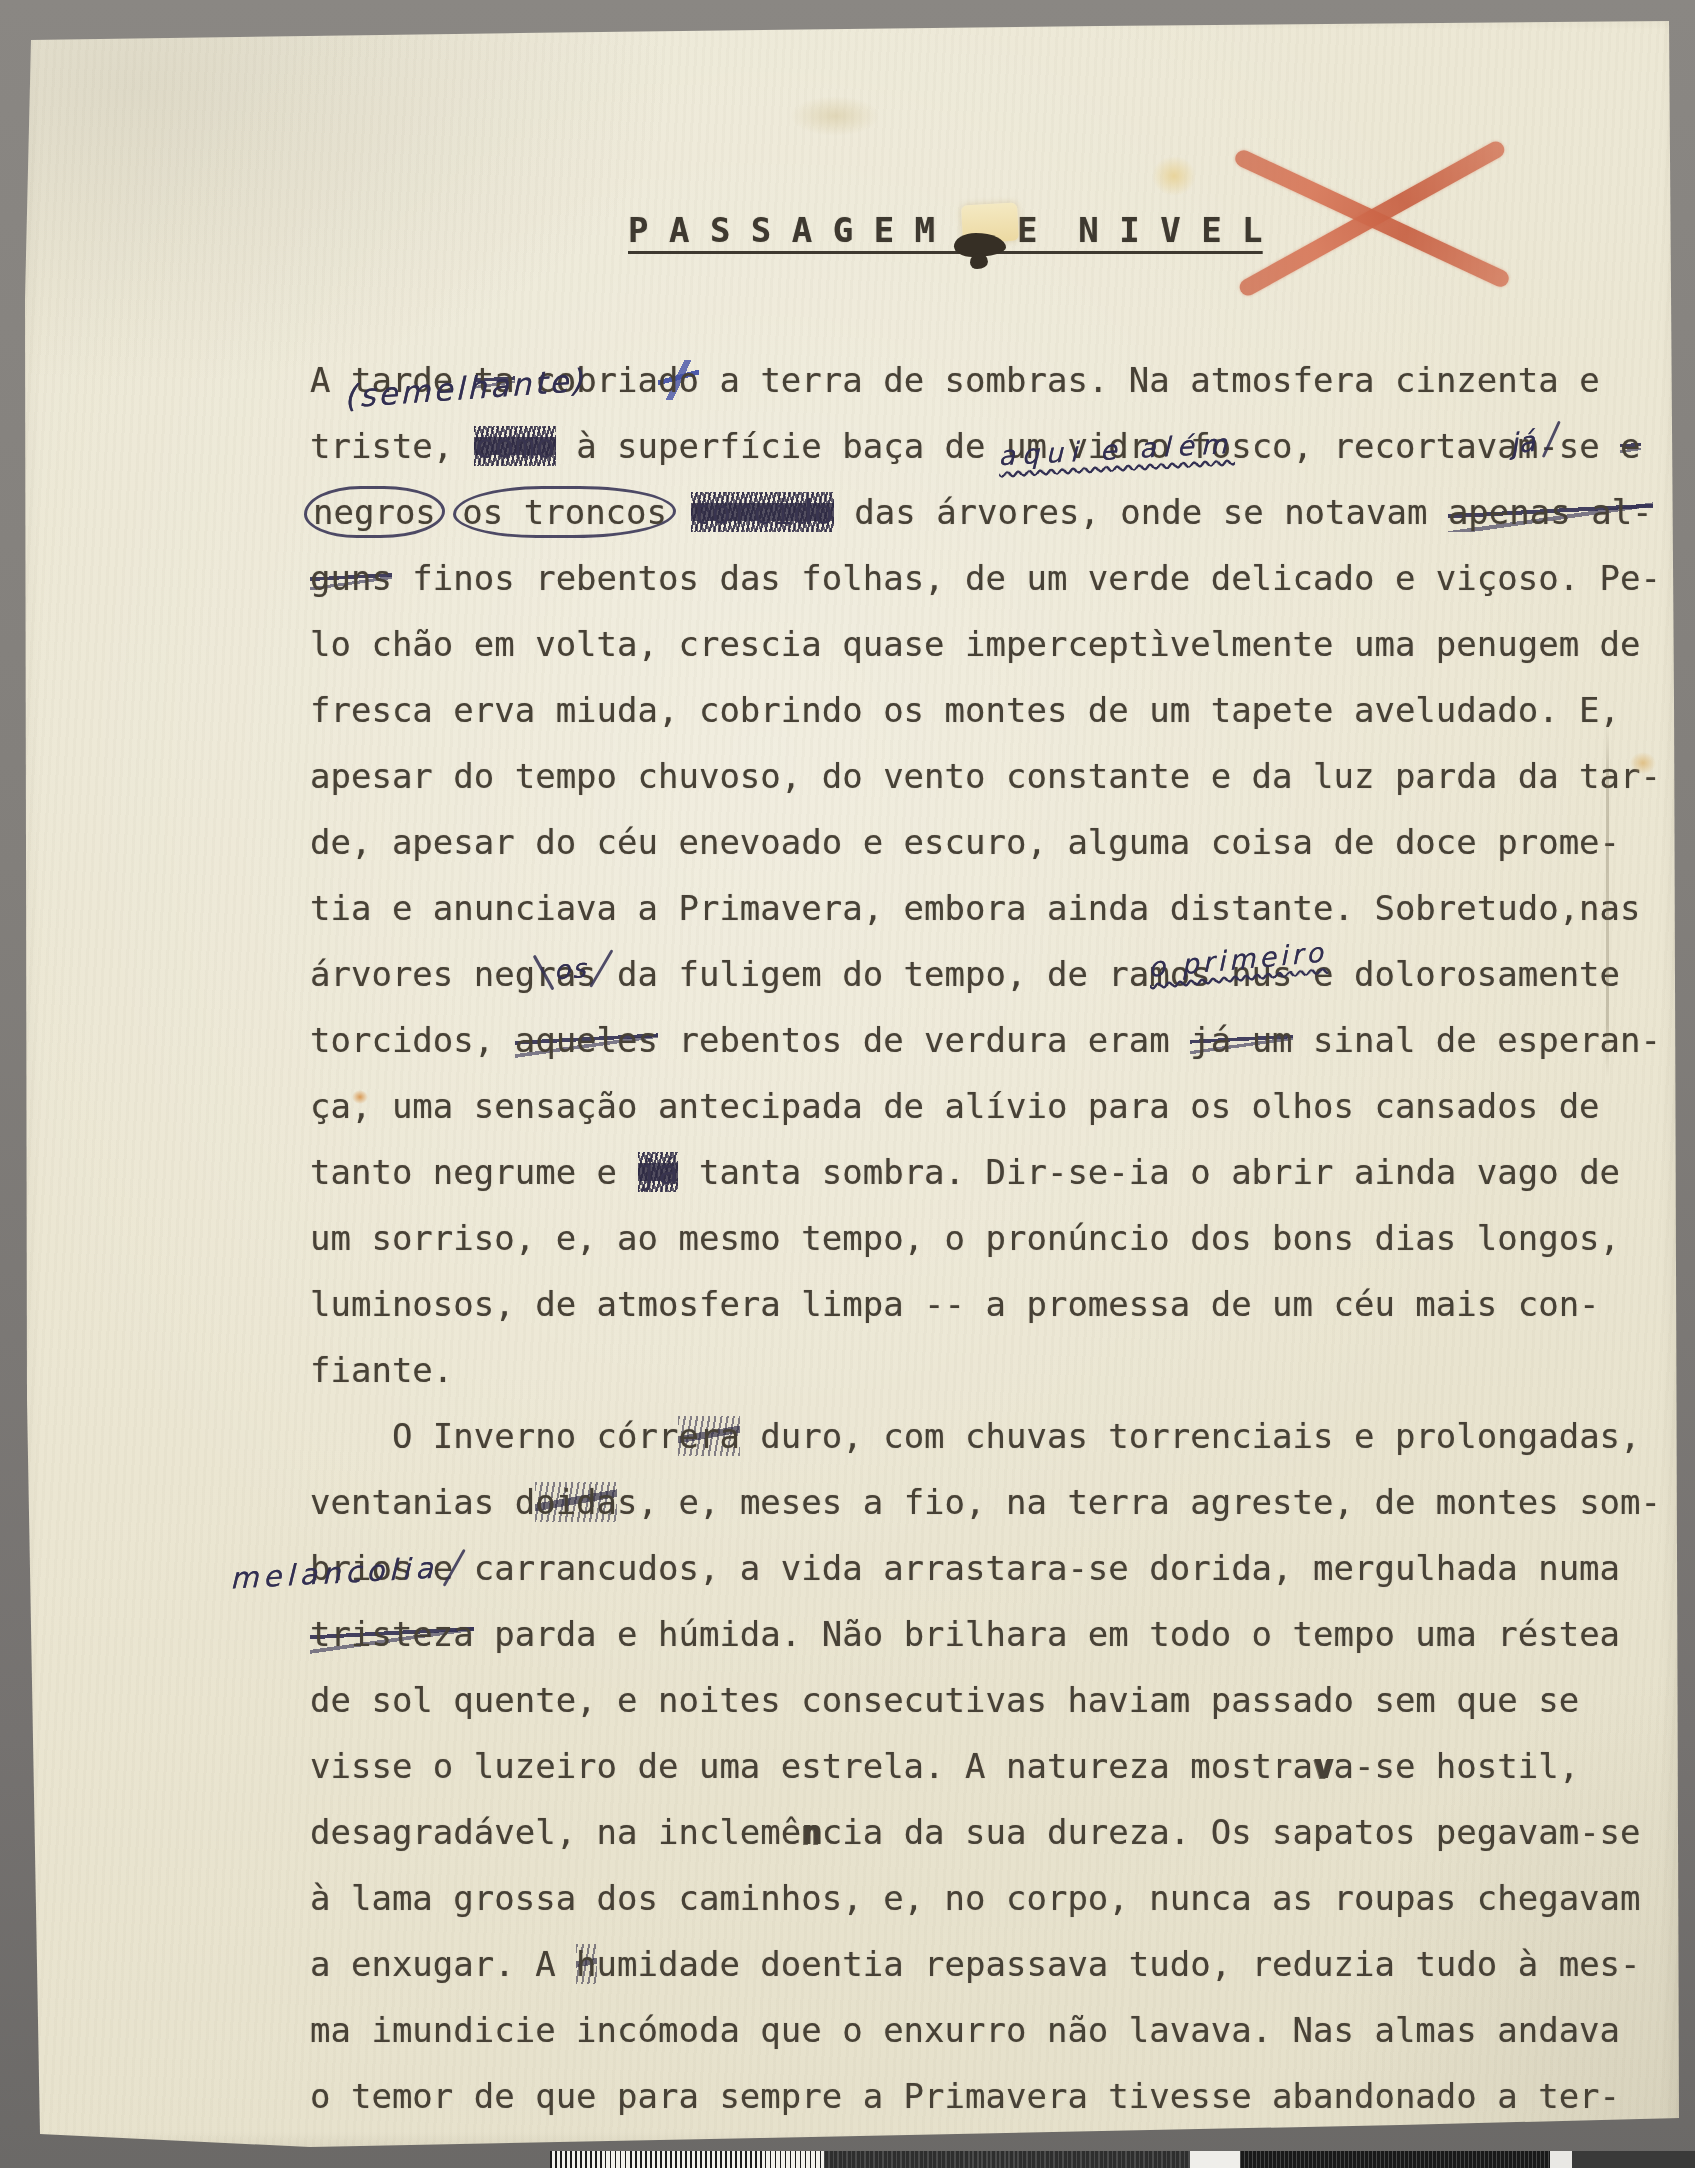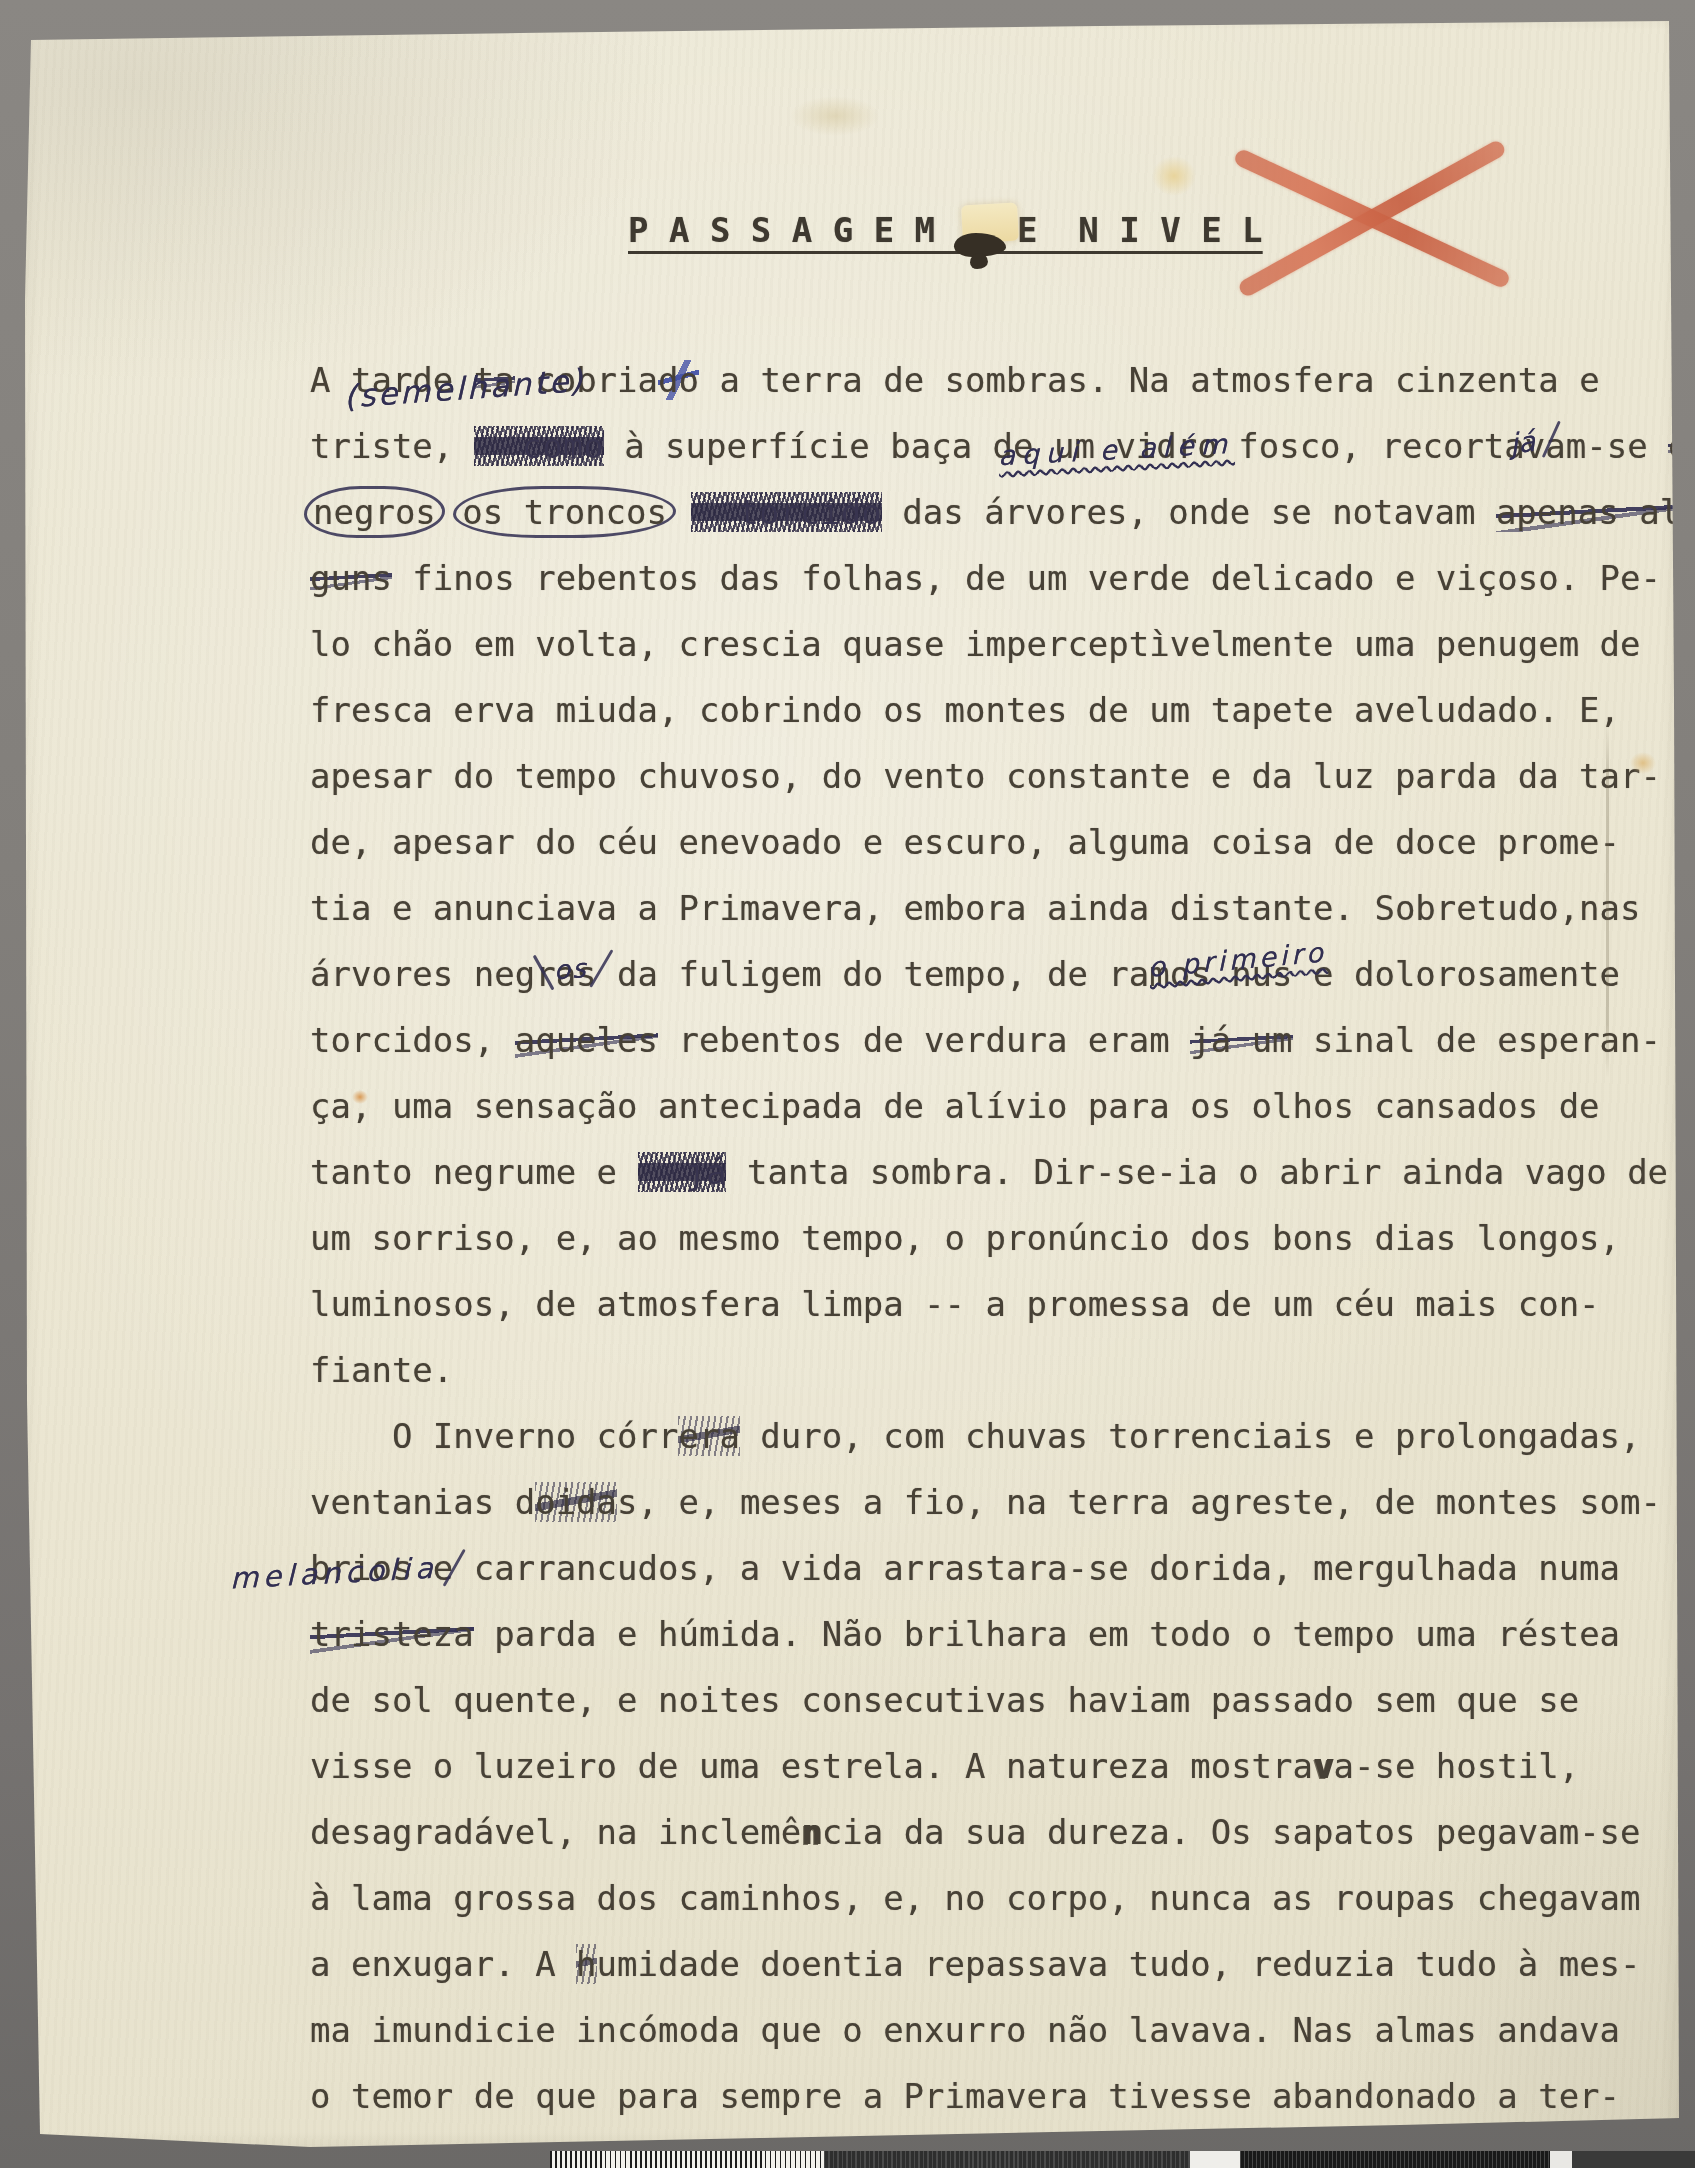--- a/index.html
+++ b/index.html
@@ -57,21 +57,20 @@
       linear-gradient(165deg, rgba(0,0,0,0) 40%, rgba(69,83,168,.95) 40%, rgba(69,83,168,.95) 50%, rgba(0,0,0,0) 50%),
       linear-gradient(115deg, rgba(0,0,0,0) 44%, rgba(69,83,168,.8) 44%, rgba(69,83,168,.8) 56%, rgba(0,0,0,0) 56%);
   }
   
   .scribble{
     color:#38344f;
     background-image:
       repeating-linear-gradient(105deg, rgba(44,40,66,.85) 0 2px, rgba(0,0,0,0) 2px 4.5px),
       repeating-linear-gradient(72deg, rgba(44,40,66,.7) 0 2px, rgba(0,0,0,0) 2px 5.5px),
       linear-gradient(180deg, rgba(0,0,0,0) 28%, rgba(44,40,66,.8) 28%, rgba(44,40,66,.8) 72%, rgba(0,0,0,0) 72%);
-    padding-left: 48px;
   }
   
   .ink-over{
     background-image:
       repeating-linear-gradient(100deg, rgba(44,40,66,.55) 0 2px, rgba(0,0,0,0) 2px 6px),
       linear-gradient(170deg, rgba(0,0,0,0) 40%, rgba(44,40,66,.65) 40%, rgba(44,40,66,.65) 54%, rgba(0,0,0,0) 54%);
     text-align: right;
   }
   
   .circled{

